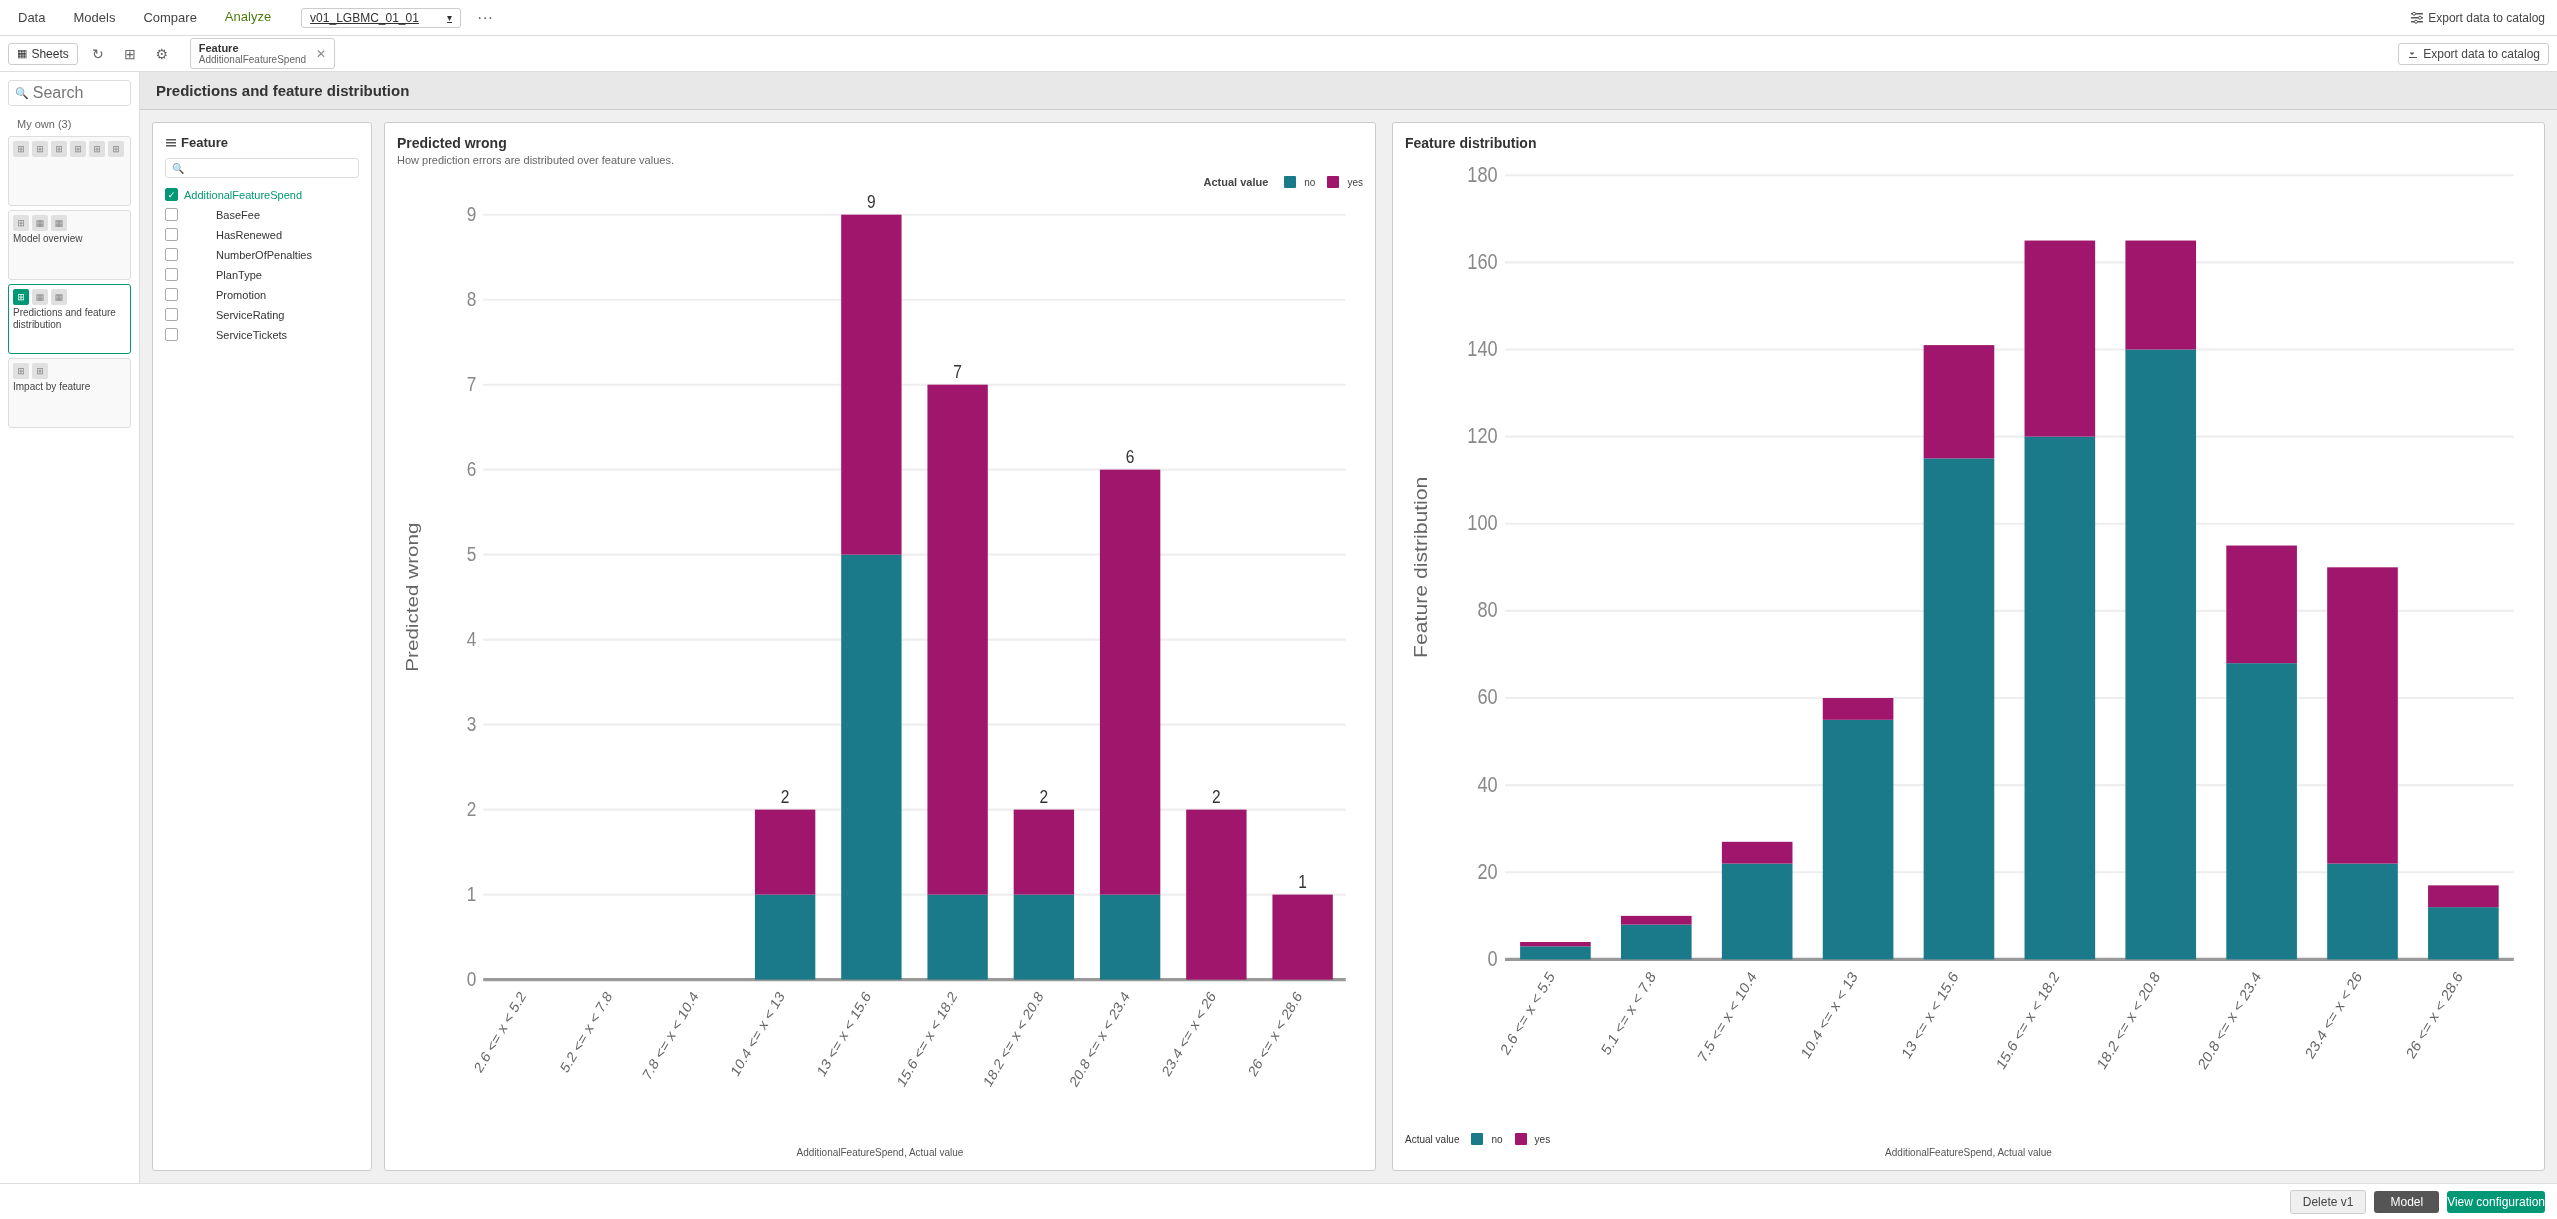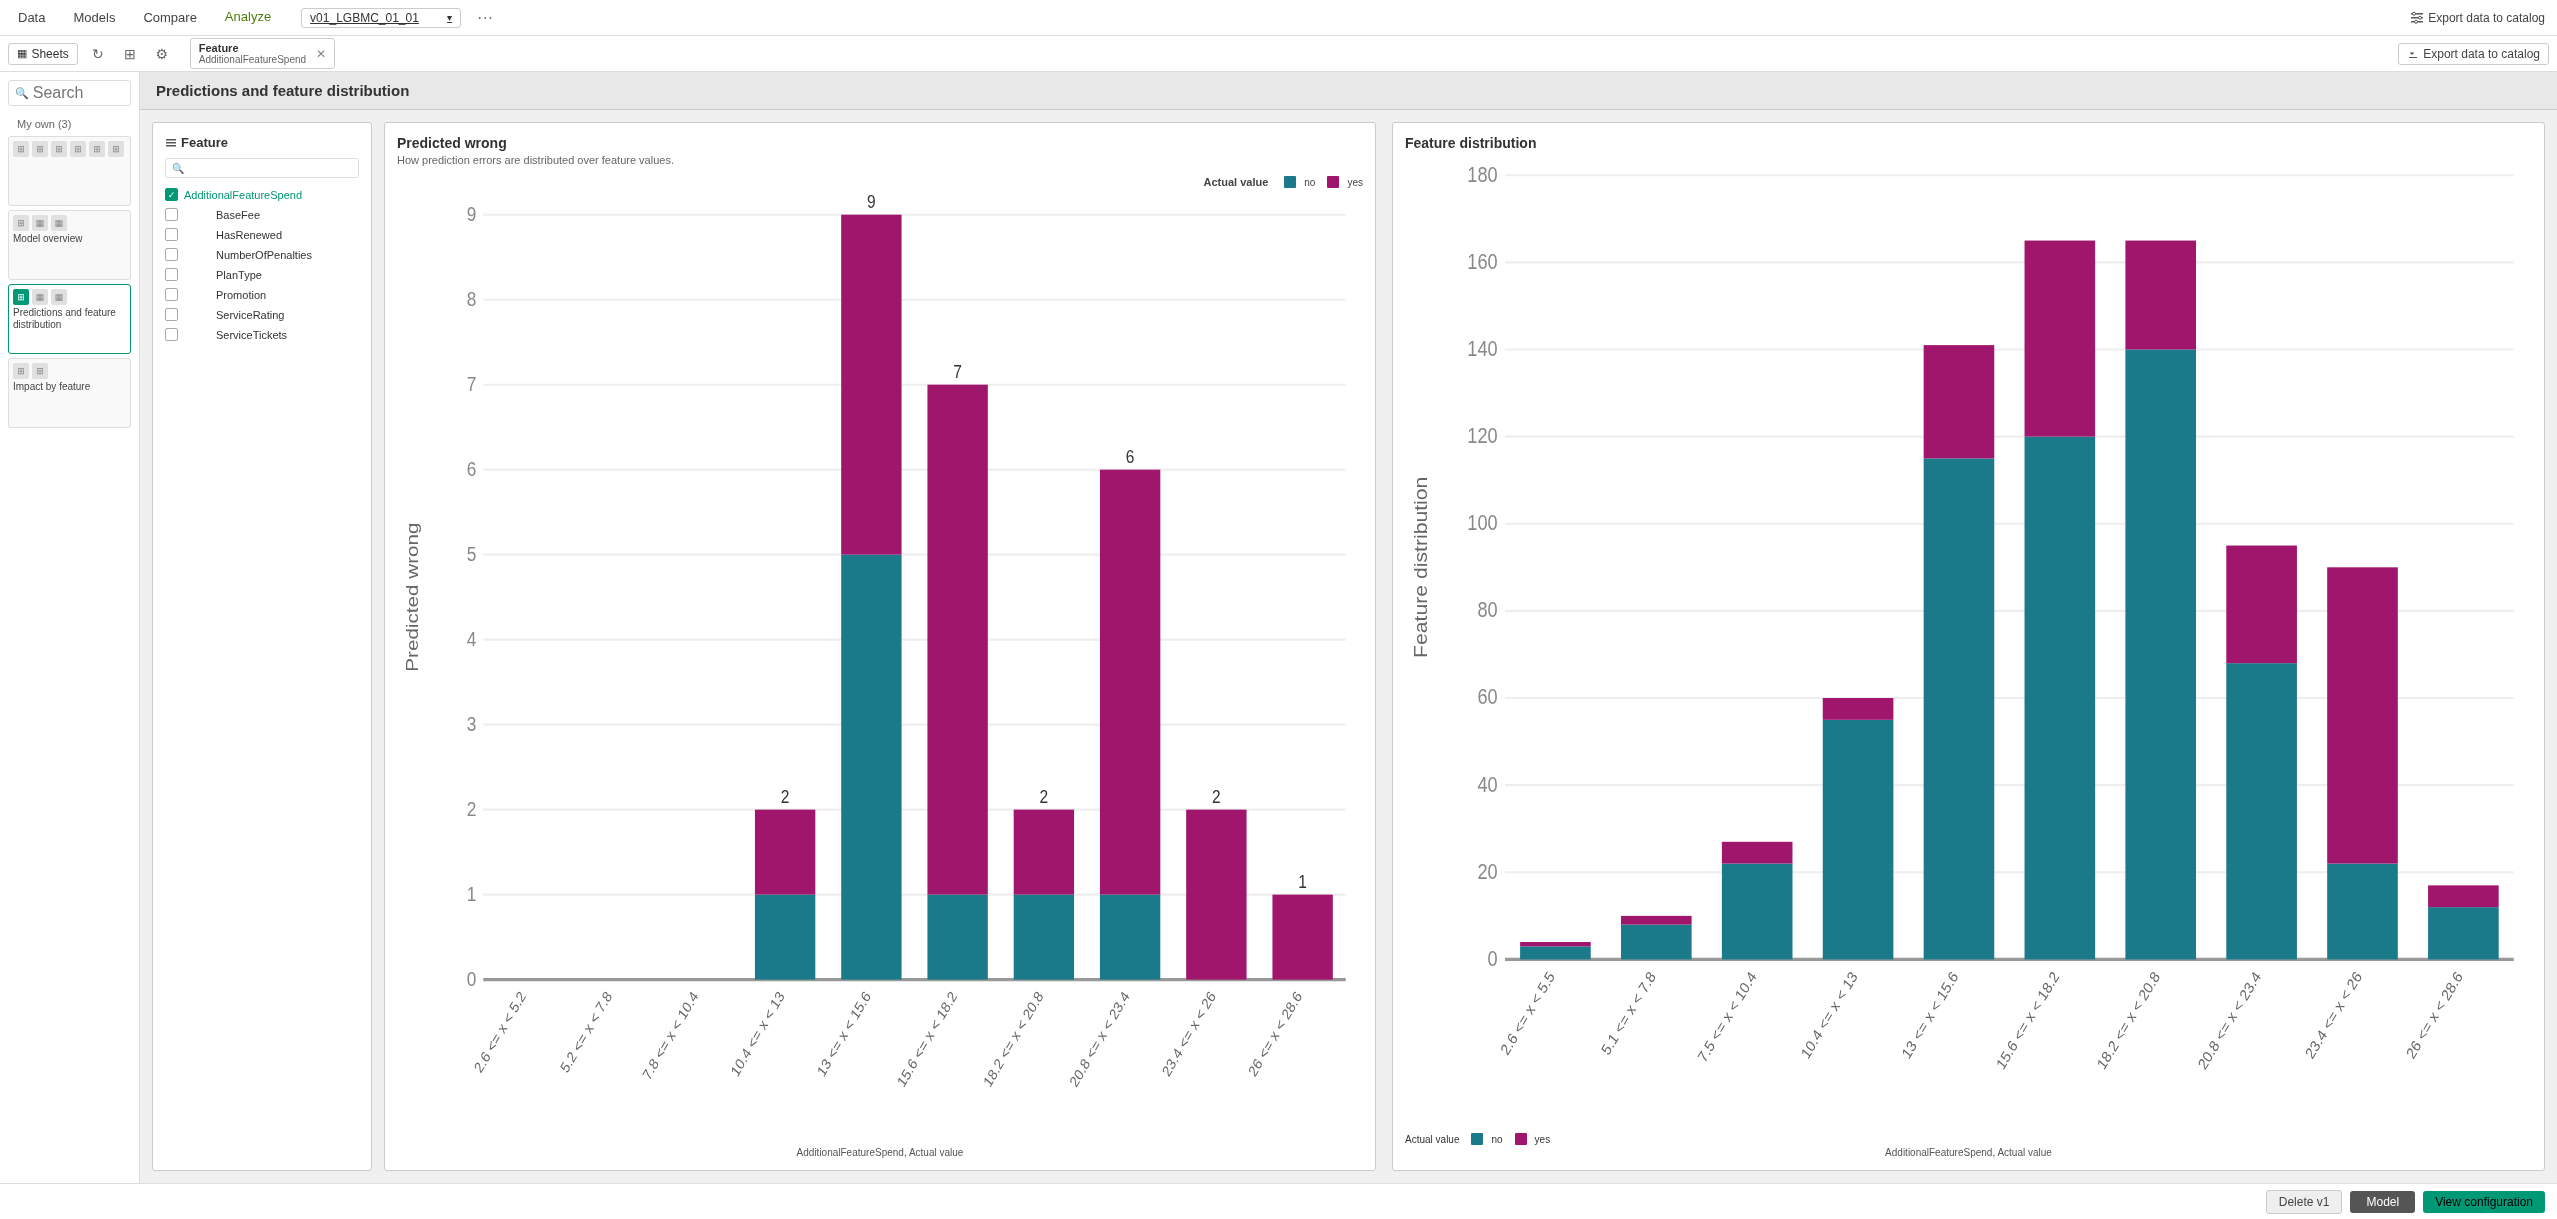--- a/index.html
+++ b/index.html
@@ -176,22 +176,22 @@
     }
     .delete-btn {
       font-size: 12px; color: #444; cursor: pointer;
       padding: 4px 12px; border: 1px solid #ccc; border-radius: 3px;
     }
     .deploy-btn {
       font-size: 12px; color: #fff; background: #555; cursor: pointer;
       padding: 4px 16px; border: none; border-radius: 3px;
     }
     .view-config-green {
-      font-size: 12px; color: #000000; background: #009875; cursor: pointer;
-      padding: 4px 12px; border: none; border-radius: 3px;
+      font-size: 12px; color: #ffffff; background: #009875; cursor: pointer;
+      padding: 4px 0; border: none; border-radius: 3px;
     }
 
     
     .svg-chart { width: 100%; height: 100%; }
   </style>
 </head>
 <body>
 
 <div class="top-nav">
   <span class="top-nav-item">Data</span>

